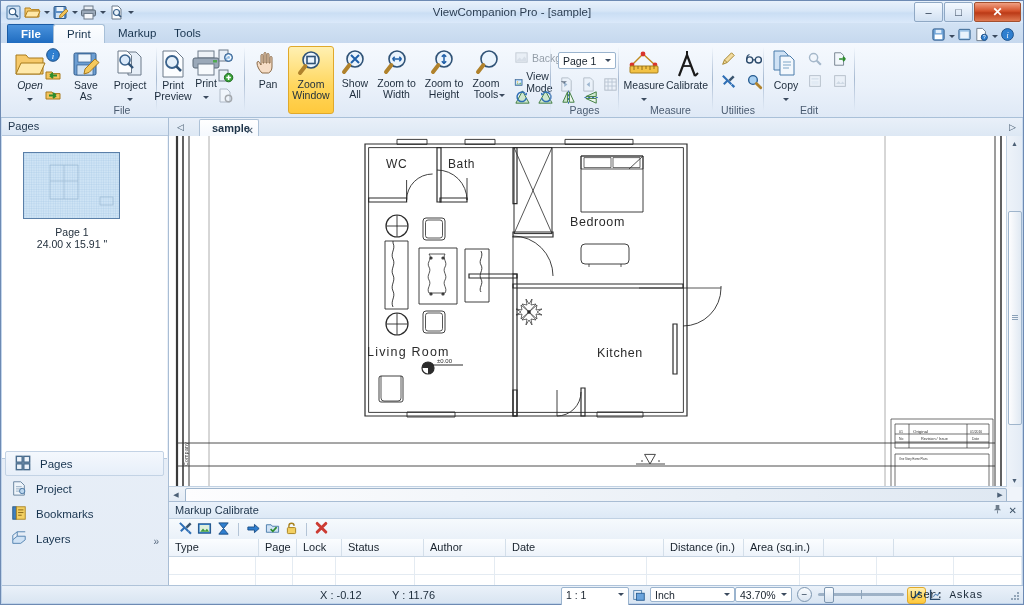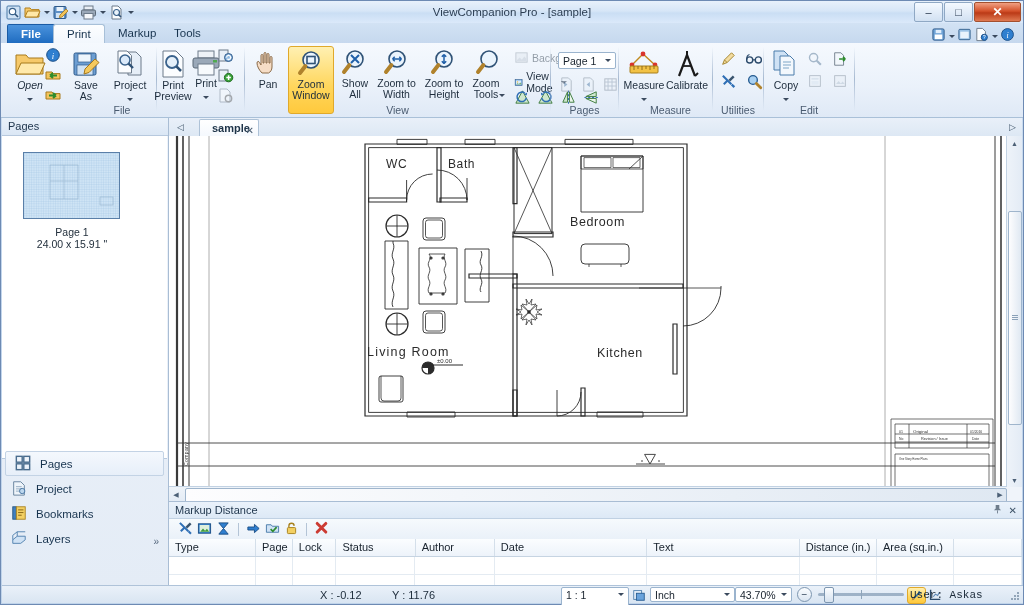--- a/index.html
+++ b/index.html
@@ -427,21 +427,20 @@
             </svg>
         </span>
         <span>
           <svg width="17" height="17" viewBox="0 0 18 18">
               <path d="M3 8L14 3v5z" fill="#cfe8cf" stroke="#3d7a3d"></path>
               <path d="M3 10l11 5v-5z" fill="#eaf6ea" stroke="#3d7a3d"></path>
               <line x1="1.5" y1="9" x2="16.5" y2="9" stroke="#2f6fb5" stroke-dasharray="2.2,1.8"></line>
             </svg>
         </span>
       </div>
-      <div class="group-label">View</div>
     </div>
     <div class="group-sep" style="left:549px;"></div>
 
     <div class="group" style="left:551px;width:65px;">
       <div class="combo" style="left:6px;top:9px;width:58px;">
         <span>Page 1</span>
         <span class="cb-btn">
             <span class="dropcaret"></span>
           </span>
       </div>
@@ -836,21 +835,21 @@
     </div>
     <div class="hscroll">
       <div class="sb-arrow" style="left:0;top:0;width:14px;height:15px;">◀</div>
       <div class="sb-thumb" style="left:16px;top:1px;width:820px;height:13px;"></div>
       <div class="sb-arrow" style="right:0;top:0;width:14px;height:15px;">▶</div>
     </div>
   </div>
 
   <div class="markup">
     <div class="mk-head">
-      <span>Markup Distance</span>
+      <span>Markup Calibrate</span>
       <span class="tools">
         <span>
           <svg width="9" height="10" viewBox="0 0 10 11">
               <path d="M3 1h4v4l2 2H1l2-2z" fill="#6e7d8c"></path>
               <line x1="5" y1="7" x2="5" y2="10.4" stroke="#6e7d8c"></line>
             </svg>
         </span>
         <span>✕</span>
       </span>
     </div>
@@ -902,21 +901,20 @@
     </div>
 
     <div class="mk-table">
       <div class="mk-hrow">
         <div class="mk-th" style="width:90px;">Type</div>
         <div class="mk-th" style="width:38px;">Page</div>
         <div class="mk-th" style="width:45px;">Lock</div>
         <div class="mk-th" style="width:82px;">Status</div>
         <div class="mk-th" style="width:82px;">Author</div>
         <div class="mk-th" style="width:158px;">Date</div>
-        <div class="mk-th" style="width:158px;">Text</div>
         <div class="mk-th" style="width:80px;">Distance (in.)</div>
         <div class="mk-th" style="width:80px;">Area (sq.in.)</div>
         <div class="mk-th" style="width:70px;"></div>
       </div>
       <div class="mk-row">
         <div class="mk-td" style="width:90px;"></div>
         <div class="mk-td" style="width:38px;"></div>
         <div class="mk-td" style="width:45px;"></div>
         <div class="mk-td" style="width:82px;"></div>
         <div class="mk-td" style="width:82px;"></div>

